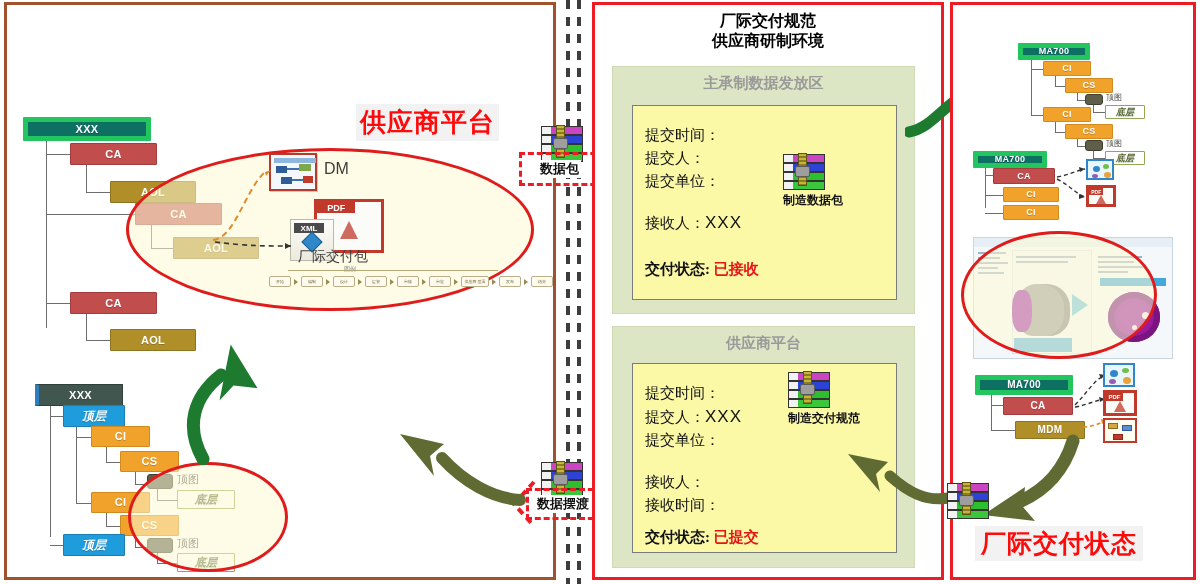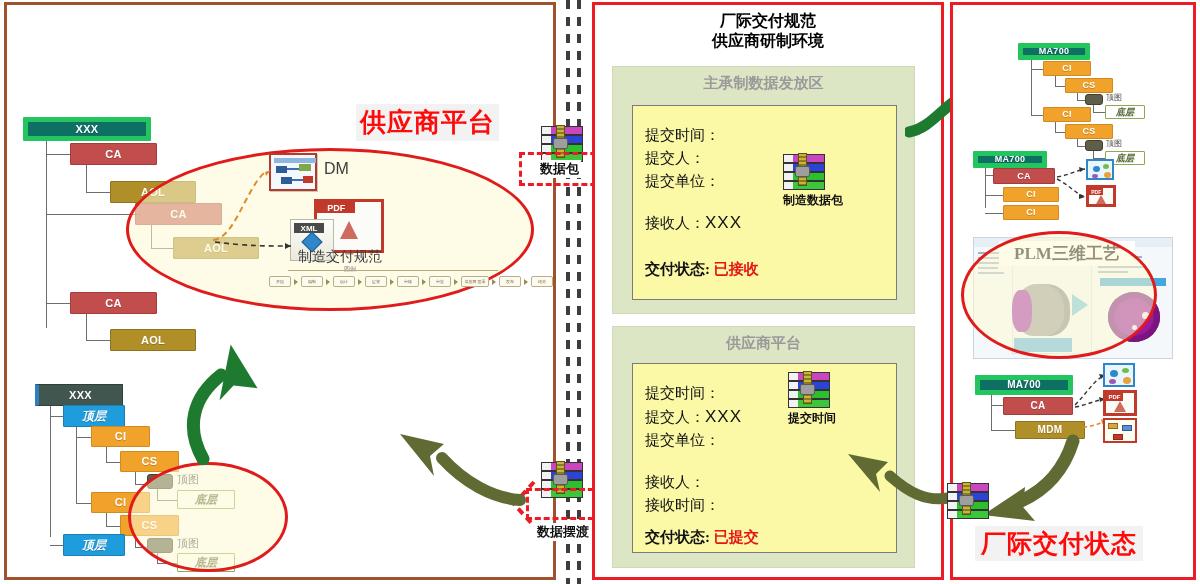--- a/index.html
+++ b/index.html
@@ -312,21 +312,21 @@
 
     <div class="icon-box icon-pdf" style="left:307px; top:194px; width:70px; height:54px;">
       <div class="tag">PDF</div>
       <div class="a"></div>
     </div>
 
     <div class="icon-box icon-xml" style="left:283px; top:214px; width:44px; height:42px;">
       <div class="tag">XML</div>
       <div class="dia"></div>
     </div>
-    <div class="spec-caption" style="left:291px; top:243px;">制造交付规范</div>
+    <div class="spec-caption" style="left:291px; top:243px;">厂际交付包</div>
     <div class="spec-caption" style="left:337px; top:260px; font-size:6px; color:#8a8a8a;">图例</div>
 
     <div class="chain" style="left:262px; top:271px;">
       <div class="step">开始</div>
       <div class="ar"></div>
       <div class="step">编制</div>
       <div class="ar"></div>
       <div class="step">设计</div>
       <div class="ar"></div>
       <div class="step">提资</div>
@@ -418,21 +418,21 @@
     <div class="zip">
       <i></i>
         <i></i>
         <i></i>
         <i></i>
       <span class="zipper"></span>
         <span class="pull"></span>
     </div>
   </div>
   <div class="dashed-box" style="left:526px; top:488px; width:112px; height:32px;"></div>
-  <div class="corridor-label" style="left:535px; top:523px;">数据摆渡</div>
+  <div class="corridor-label" style="left:535px; top:495px;">数据摆渡</div>
   <svg class="arrow-svg" style="left:508px; top:478px;" width="30" height="54">
     <path d="M26 4 L 6 26 L 26 48" stroke="#ED1C24" stroke-width="4" fill="none" stroke-dasharray="7 5"></path>
   </svg>
 
   <div class="panel" id="panel-mid">
     <div class="panel-title">
       <span>厂际交付规范</span>
       <span class="line2">供应商研制环境</span>
     </div>
 
@@ -494,21 +494,21 @@
         </div>
         <div style="position:absolute; left:155px; top:8px;">
           <div class="zip">
             <i></i>
               <i></i>
               <i></i>
               <i></i>
             <span class="zipper"></span>
               <span class="pull"></span>
           </div>
-          <div class="zip-caption">提交时间</div>
+          <div class="zip-caption">制造交付规范</div>
         </div>
       </div>
     </div>
   </div>
 
   <svg class="arrow-svg" style="left:905px; top:80px;" width="92" height="60">
     <path d="M4 52 C 26 48, 38 26, 58 16" stroke="#1E7A2E" stroke-width="11" fill="none" stroke-linecap="round"></path>
     <path d="M86 6 L 62 40 L 60 20 L 46 12 Z" fill="#1E7A2E"></path>
   </svg>
 
@@ -595,21 +595,20 @@
       <div class="txtline" style="left:124px; top:23px; width:36px;"></div>
       <div class="txtline" style="left:124px; top:28px; width:46px;"></div>
       <div class="txtline" style="left:124px; top:33px; width:30px;"></div>
       <div class="bluebar" style="left:126px; top:40px; width:66px; height:8px;"></div>
       <div class="ring" style="left:134px; top:54px; width:52px; height:50px;">
         <div class="hole" style="left:34px; top:20px;"></div>
         <div class="hole" style="left:24px; top:33px; width:5px; height:5px;"></div>
       </div>
       <div class="bluebar" style="left:40px; top:100px; width:58px; height:14px; opacity:.85;"></div>
     </div>
-    <div class="plm-title" style="left:46px; top:236px; width:136px;">PLM三维工艺</div>
     <div class="ellipse" style="left:8px; top:226px; width:196px; height:128px;"></div>
 
     <div class="node n-teal" style="left:22px; top:370px; width:98px; height:20px; font-size:10px;">MA700</div>
     <div class="conn v" style="left:38px; top:390px; height:36px;"></div>
     <div class="conn h" style="left:38px; top:400px; width:12px;"></div>
     <div class="node n-red" style="left:50px; top:392px; width:70px; height:18px; font-size:10px;">CA</div>
     <div class="conn h" style="left:38px; top:425px; width:24px;"></div>
     <div class="node n-gold" style="left:62px; top:416px; width:70px; height:18px; font-size:10px;">MDM</div>
 
     <svg class="arrow-svg" style="left:118px; top:364px;" width="46" height="70">

